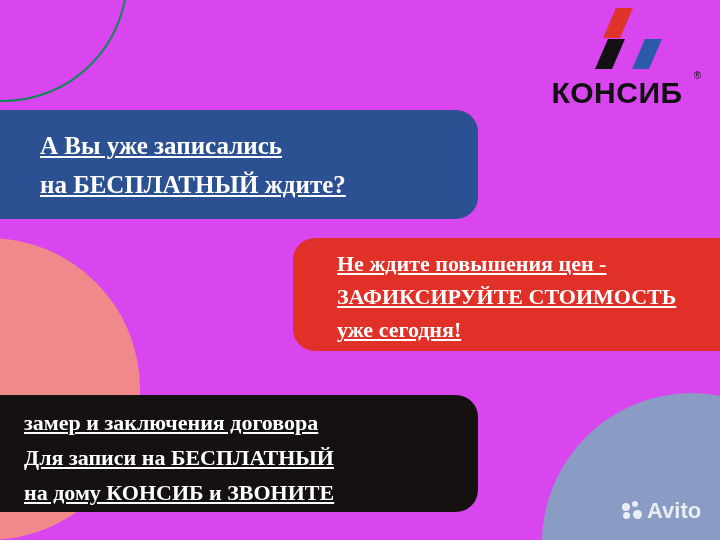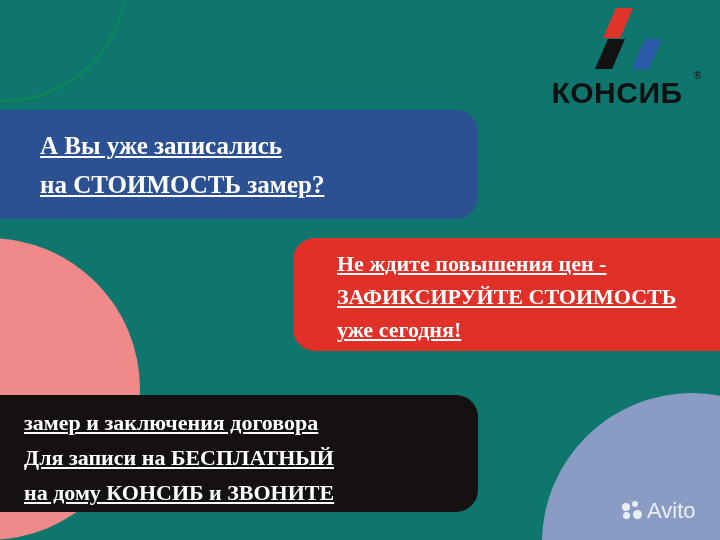--- a/index.html
+++ b/index.html
@@ -5,21 +5,21 @@
   html, body {
     margin: 0;
     padding: 0;
     background: #ffffff;
   }
   #canvas {
     position: relative;
     width: 720px;
     height: 540px;
     overflow: hidden;
-    background: #0f766e;
+    background: #d946ef;
     font-family: "Liberation Serif", serif;
   }
 
   
   .shape { position: absolute; }
 
   #green-ring {
     left: -122px;
     top: -148px;
     width: 250px;
@@ -136,21 +136,21 @@
     opacity: 0.82;
   }
   #avito-dots { position: relative; width: 20px; height: 20px; }
   #avito-dots i { position: absolute; display: block; border-radius: 50%; background: #ffffff; }
   #avito-dots i:nth-child(1) { left: 0;  top: 2px;  width: 8px;  height: 8px; }
   #avito-dots i:nth-child(2) { left: 10px; top: 0;  width: 6px;  height: 6px; }
   #avito-dots i:nth-child(3) { left: 1px; top: 11px; width: 7px; height: 7px; }
   #avito-dots i:nth-child(4) { left: 11px; top: 9px; width: 9px; height: 9px; }
   #avito-label {
     font-family: "Liberation Sans", sans-serif;
-    font-weight: normal;
+    font-weight: bold;
     font-size: 22px;
     color: #ffffff;
     line-height: 1;
     text-align: right;
   }
 </style>
 </head>
 <body>
 
 <div id="canvas">
@@ -166,21 +166,21 @@
         <polygon points="76,31 93,31 80,61 63,61" fill="#121212"></polygon>
         <polygon points="113,31 130,31 117,61 100,61" fill="#2B5BA8"></polygon>
       </svg>
     </div>
     <div id="logo-wordmark">КОНСИБ</div>
     <div id="logo-reg">®</div>
   </div>
 
   <div class="banner" id="banner-blue">
     <span class="line">А Вы уже записались</span>
-    <span class="line">на СТОИМОСТЬ замер?</span>
+    <span class="line">на БЕСПЛАТНЫЙ ждите?</span>
   </div>
 
   <div class="banner" id="banner-red">
     <span class="line">Не ждите повышения цен -</span>
     <span class="line">ЗАФИКСИРУЙТЕ СТОИМОСТЬ</span>
     <span class="line">уже сегодня!</span>
   </div>
 
   <div class="banner" id="banner-black">
     <span class="line">замер и заключения договора</span>

